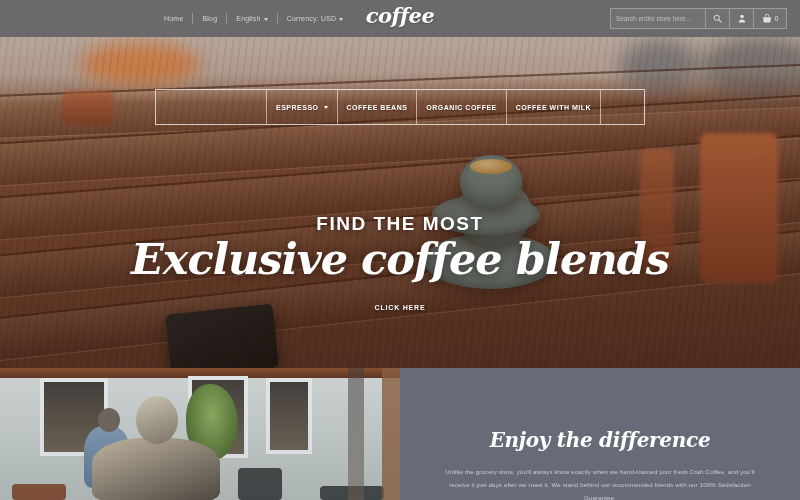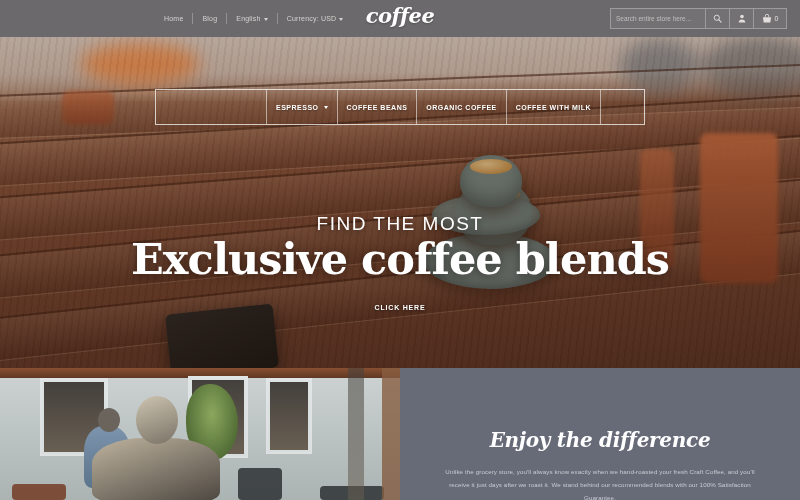--- a/index.html
+++ b/index.html
@@ -146,26 +146,26 @@
     white-space: nowrap; cursor: pointer;
     text-shadow: 0 1px 2px rgba(0,0,0,.35);
   }
   .nav-item .caret { border-top-color: #fff; margin-left: 5px; }
   .nav-tail { flex: 1; border-left: 1px solid rgba(255,255,255,.55); }
 
   .hero-copy {
     position: absolute; left: 0; right: 0; top: 176px; text-align: center; z-index: 15;
   }
   .hero-kicker {
-    color: #fff; font-size: 19px; letter-spacing: 1.5px; font-weight: 400;
+    color: #fff; font-size: 19px; letter-spacing: 1.5px; font-weight: 700;
     text-shadow: 0 2px 6px rgba(0,0,0,.45);
   }
   .hero-title {
     margin-top: 2px;
-    font-family: "DejaVu Serif", serif; font-weight: bold;
+    font-family: "DejaVu Serif", serif; font-style: italic; font-weight: bold;
     font-size: 43px; color: #ffffff; letter-spacing: -1px; line-height: 1.05;
     text-shadow: 0 2px 9px rgba(0,0,0,.4);
   }
   .hero-cta {
     margin-top: 22px; display: inline-block;
     color: #fff; font-size: 7px; font-weight: bold; letter-spacing: .8px;
     cursor: pointer; text-shadow: 0 1px 3px rgba(0,0,0,.5);
   }
 
   

